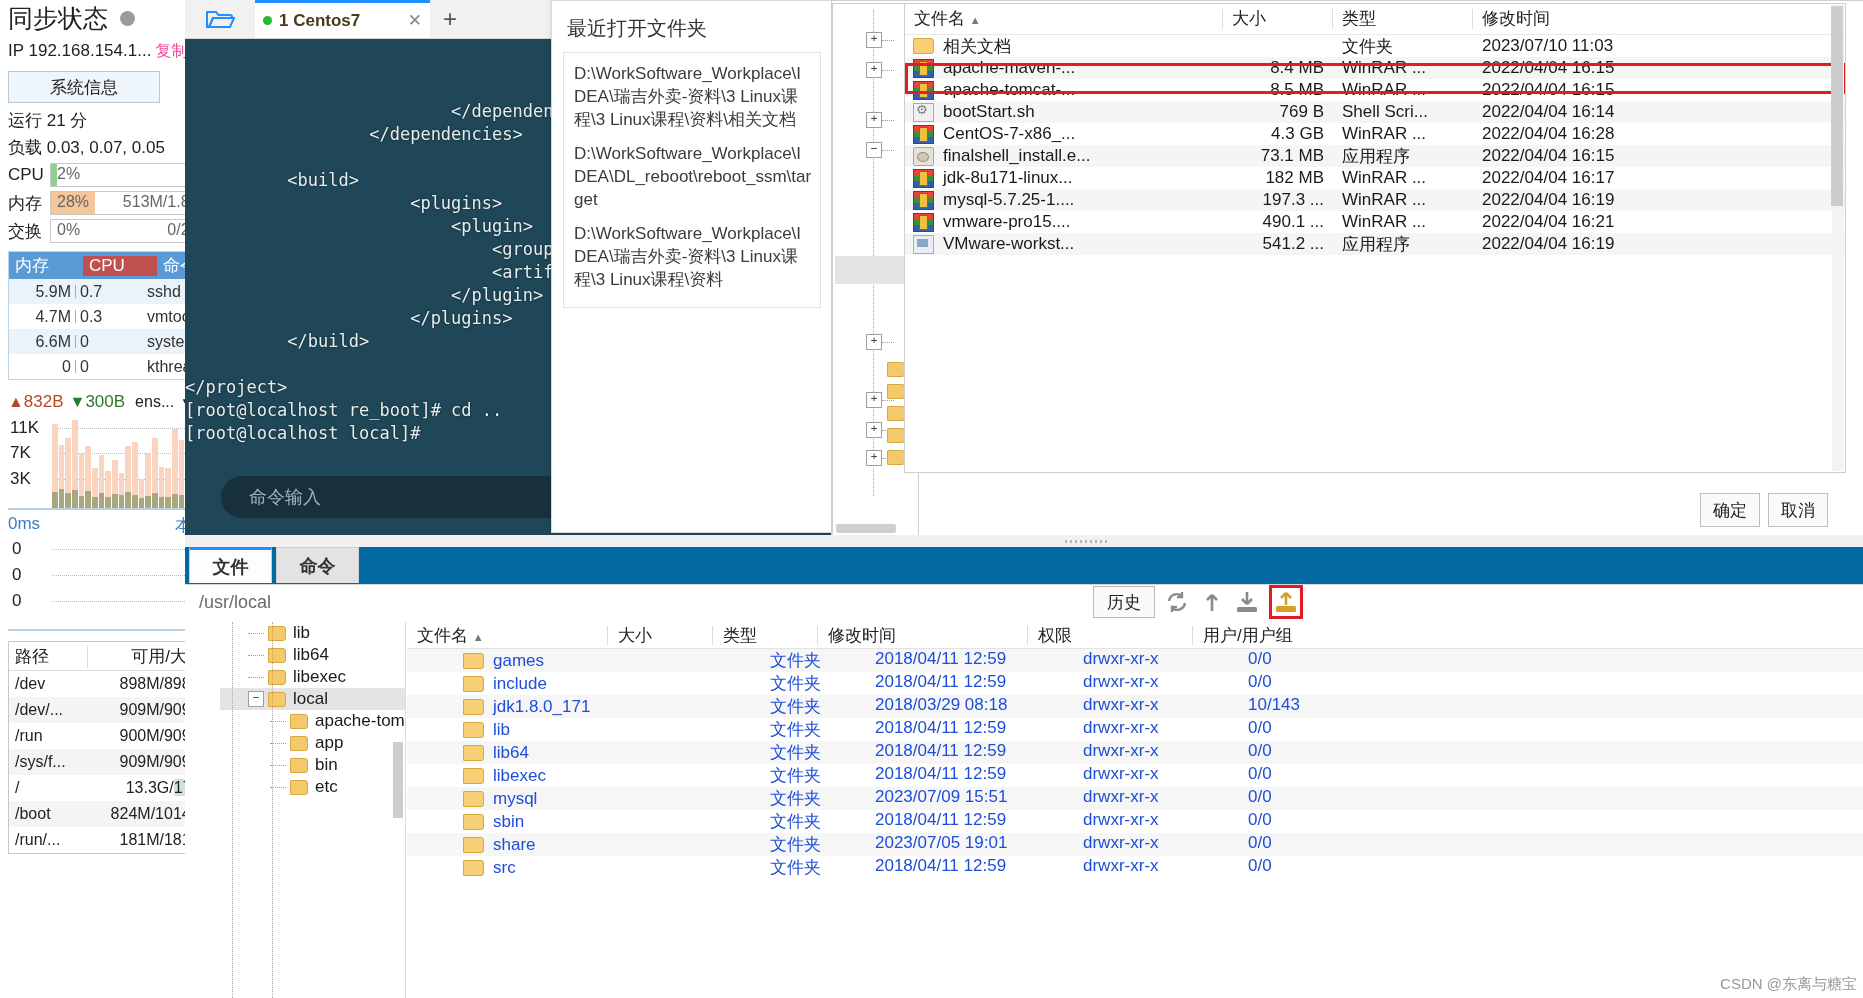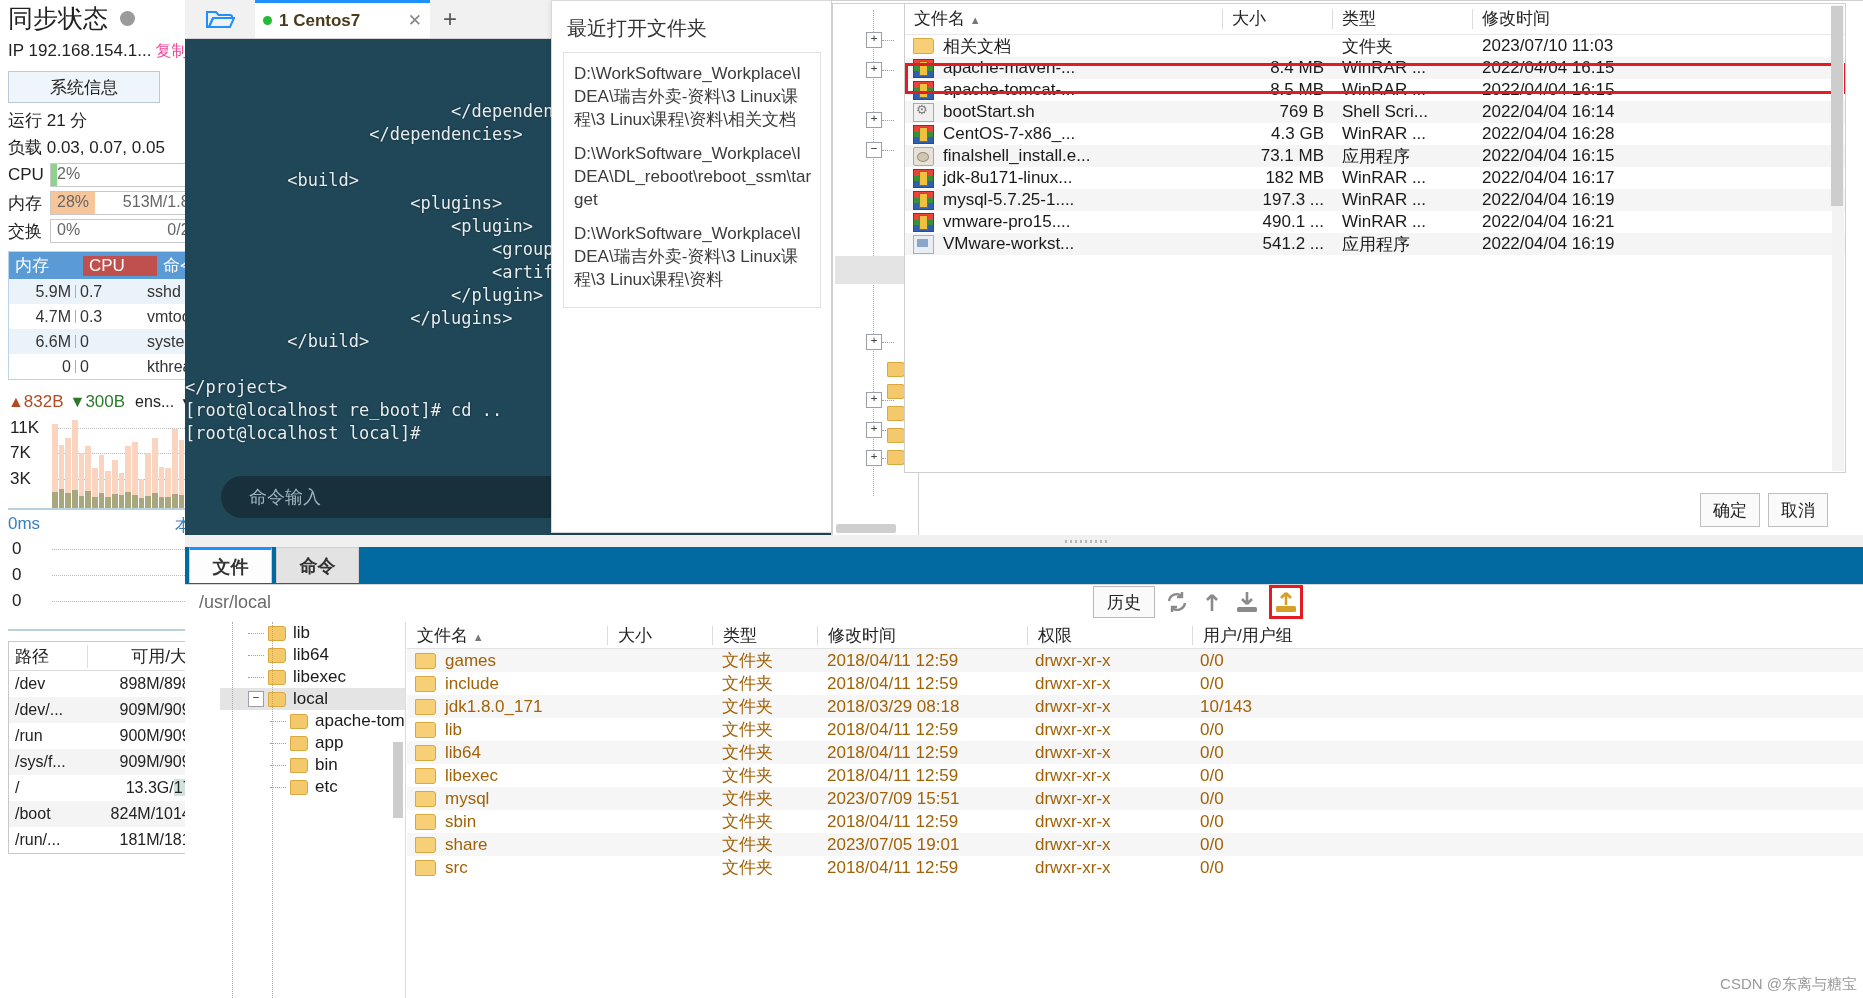--- a/index.html
+++ b/index.html
@@ -179,21 +179,21 @@
   #blist{position:absolute;left:222px;top:75px;width:1456px;height:376px;overflow:hidden;}
   .bhdr{display:flex;height:26px;align-items:center;font-size:17px;color:#222;border-bottom:1px solid #e2e2e2;}
   .bhdr div{border-left:1px solid #dcdcdc;padding-left:10px;box-sizing:border-box;height:19px;line-height:19px;}
   .bhdr div:first-child{border-left:none;}
   .bc-name{width:200px;}
   .bc-size{width:105px;}
   .bc-type{width:105px;}
   .bc-time{width:210px;}
   .bc-perm{width:165px;}
   .bc-user{width:200px;}
-  .brow{display:flex;height:23px;align-items:center;font-size:17px;color:#a16207;}
+  .brow{display:flex;height:23px;font-size:17px;color:#1d4ed8;padding-left:48px;}
   .brow:nth-child(odd){background:#f6f6f6;}
   .brow .n{width:200px;display:flex;align-items:center;padding-left:8px;box-sizing:border-box;}
   .brow .s{width:105px;box-sizing:border-box;}
   .brow .t{width:105px;padding-left:10px;box-sizing:border-box;}
   .brow .d{width:210px;padding-left:10px;box-sizing:border-box;}
   .brow .p{width:165px;padding-left:8px;box-sizing:border-box;}
   .brow .u{width:200px;padding-left:8px;box-sizing:border-box;}
 
   #watermark{right:6px;bottom:4px;font-size:15px;color:#9a9a9a;}
 </style>

